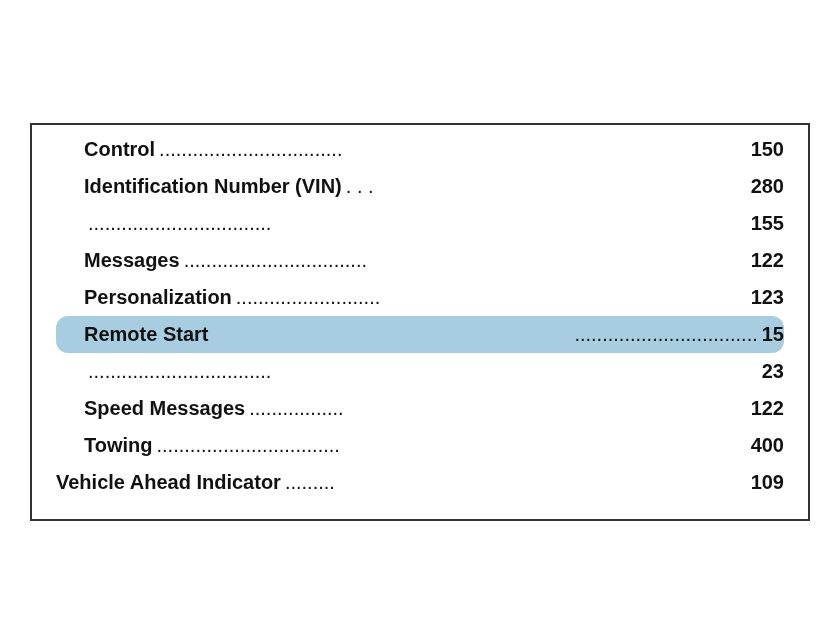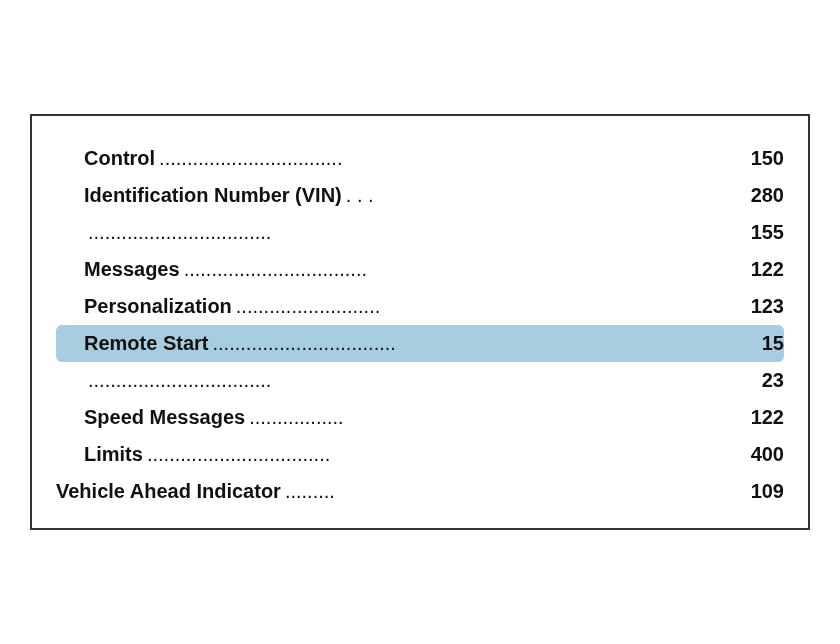--- a/index.html
+++ b/index.html
@@ -15,42 +15,43 @@
       display: flex;
       align-items: center;
       justify-content: center;
       font-family: Arial, Helvetica, sans-serif;
     }
 
     .toc-container {
       width: 780px;
       background: #ffffff;
       border: 2px solid #333333;
-      padding: 20px 24px 18px 24px;
+      padding: 2px 24px 18px 24px;
     }
 
     .toc-section-header {
       font-size: 22px;
       font-weight: bold;
       color: #111111;
       margin-bottom: 4px;
     }
 
     .toc-item {
       display: flex;
       align-items: baseline;
       padding: 4px 0 4px 28px;
       font-size: 20px;
       color: #111111;
       line-height: 1.45;
     }
 
     .toc-item.highlighted {
       background-color: #a8cce0;
-      border-radius: 6px;
+      border-radius: 12px;
+      text-align: right;
     }
 
     .toc-item.top-level {
       padding-left: 0;
     }
 
     .toc-label {
       font-weight: bold;
       white-space: nowrap;
       color: #111111;
@@ -117,21 +118,21 @@
       <div class="toc-item">
         <span class="toc-dots"> .................................</span>
         <span class="toc-page">23</span>
       </div>
       <div class="toc-item">
         <span class="toc-label">Speed Messages</span>
         <span class="toc-dots"> .................</span>
         <span class="toc-page">122</span>
       </div>
       <div class="toc-item">
-        <span class="toc-label">Limits</span>
+        <span class="toc-label">Towing</span>
         <span class="toc-dots"> .................................</span>
         <span class="toc-page">400</span>
       </div>
       <div class="toc-item top-level">
         <span class="toc-label">Vehicle Ahead Indicator</span>
         <span class="toc-dots"> .........</span>
         <span class="toc-page">109</span>
       </div>
     </div>
 </div>

